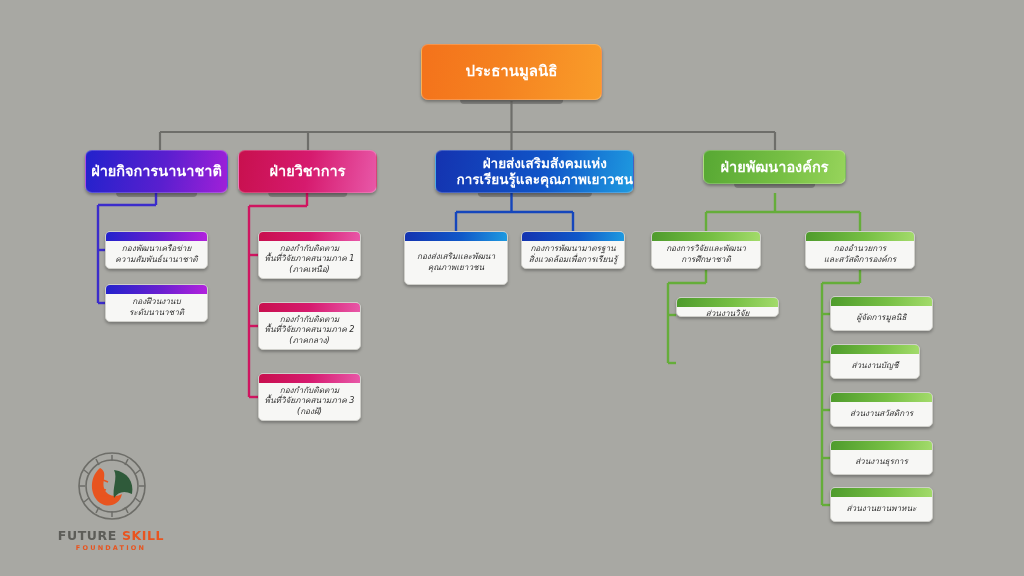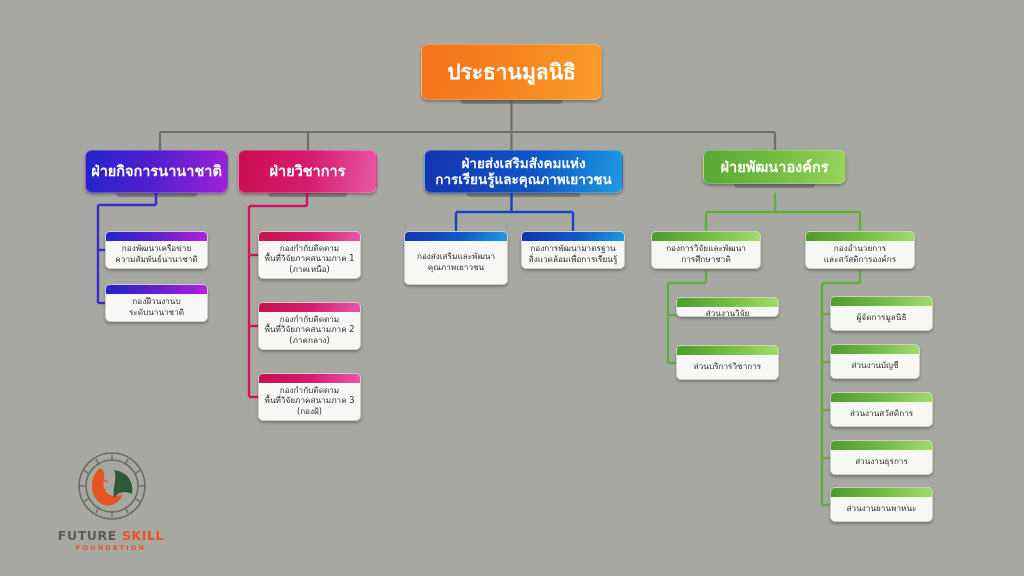--- a/index.html
+++ b/index.html
@@ -30,49 +30,51 @@
     border:1px solid rgba(255,255,255,.22);
   }
   .pill .cap{
     position:absolute;left:50%;transform:translateX(-50%);
     bottom:-5px;width:58%;height:6px;border-radius:0 0 4px 4px;
     background:rgba(80,80,80,.45);z-index:-1;
   }
 
   #root.pill{
     left:421px;top:44px;width:181px;height:56px;
-    font-size:21px;
+    font-size:15px;
     background:linear-gradient(100deg,#f4721b 0%,#f58220 45%,#f99d2a 100%);
   }
   #dept0.pill{
     left:85px;top:150px;width:143px;height:43px;font-size:14.5px;
     background:linear-gradient(100deg,#2222cc 0%,#5a1fcf 55%,#a020d8 100%);
   }
   #dept1.pill{
     left:238px;top:150px;width:139px;height:43px;font-size:14.5px;
     background:linear-gradient(100deg,#c8104e 0%,#d61a6e 50%,#e858a8 100%);
     text-align:right;
   }
   #dept2.pill{
-    left:424px;top:150px;width:199px;height:43px;font-size:13.5px;
+    left:435px;top:150px;width:199px;height:43px;font-size:13.5px;
     background:linear-gradient(100deg,#1433b0 0%,#1055c8 55%,#1e9ae0 100%);
+    justify-content:flex-end;
   }
   #dept3.pill{
     left:703px;top:150px;width:143px;height:34px;font-size:14.5px;
     background:linear-gradient(100deg,#57a833 0%,#76bf44 55%,#97d45b 100%);
   }
 
   
   .card{
     background:#f7f7f5;
     border:1px solid #cfcfca;
     border-radius:5px;
     box-shadow:0 2px 3px rgba(0,0,0,.28);
     display:flex;flex-direction:column;
     overflow:hidden;
+    font-style:italic;
   }
   .card .bar{height:9px;width:100%;flex:0 0 9px;}
   .card .txt{
     flex:1;display:flex;align-items:center;justify-content:center;
     text-align:center;
     color:#2d2d2d;
     line-height:1.25;
     padding:1px 4px 3px;
     font-size:8.2px;
   }
@@ -262,24 +264,20 @@
       <span><span>กองอำนวยการ</span><br>
       <span>และสวัสดิการองค์กร</span></span>
     </div>
   </div>
 
   <div class="node card" style="left:676px;top:297px;width:103px;height:20px;">
     <div class="bar green"></div>
     <div class="txt">ส่วนงานวิจัย</div>
   </div>
 
-  <div class="node card" style="left:676px;top:345px;width:103px;height:35px;">
-    <div class="bar green"></div>
-    <div class="txt">ส่วนบริการวิชาการ</div>
-  </div>
 
   <div class="node card" style="left:830px;top:296px;width:103px;height:35px;">
     <div class="bar green"></div>
     <div class="txt">ผู้จัดการมูลนิธิ</div>
   </div>
 
   <div class="node card" style="left:830px;top:344px;width:90px;height:35px;">
     <div class="bar green"></div>
     <div class="txt">ส่วนงานบัญชี</div>
   </div>

